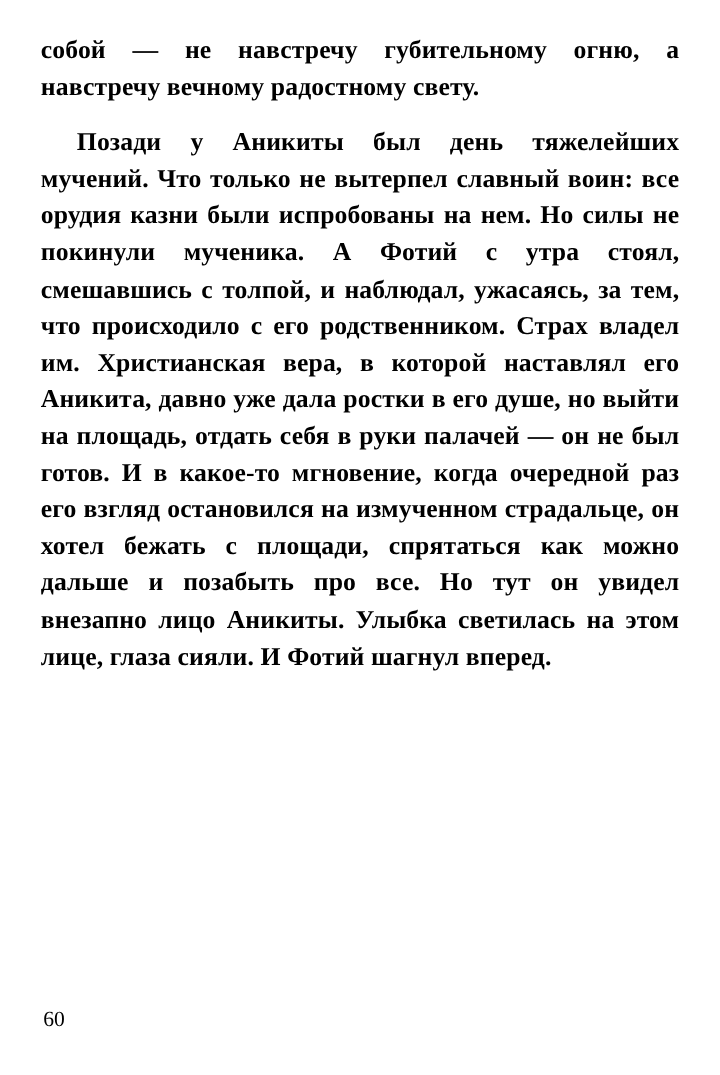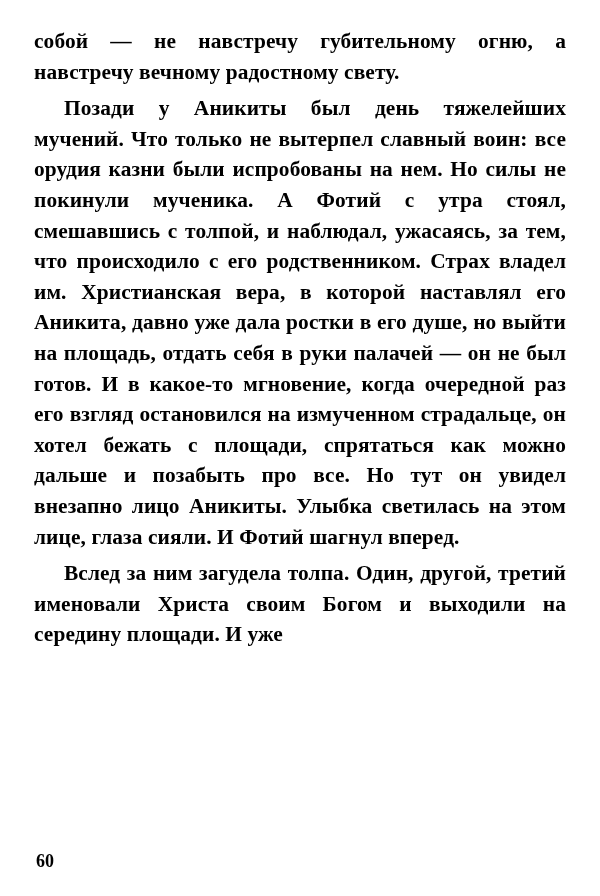--- a/index.html
+++ b/index.html
@@ -30,37 +30,36 @@
     text-align: justify;
     text-justify: inter-word;
     letter-spacing: 0.1px;
     font-weight: 600;
   }
   .para {
     margin: 0;
     text-indent: 0;
   }
   .para + .para {
-    margin-top: 6px;
+    margin-top: 16px;
   }
   .indent {
     text-indent: 30px;
   }
   .page-number {
     position: absolute;
     left: 36px;
-    bottom: 24px;
+    bottom: 36px;
     font-size: 18px;
-    font-weight: 700;
+    font-weight: 400;
     font-family: "Liberation Serif", "DejaVu Serif", serif;
   }
 </style>
 </head>
 <body>
 
 <div class="page">
   <div class="body-text">
     <p class="para">собой — не навстречу губительному огню, а навстречу вечному радостному свету.</p>
     <p class="para indent">Позади у Аникиты был день тяжелейших мучений. Что только не вытерпел славный воин: все орудия казни были испробованы на нем. Но силы не покинули мученика. А Фотий с утра стоял, смешавшись с толпой, и наблюдал, ужасаясь, за тем, что происходило с его родственником. Страх владел им. Христианская вера, в которой наставлял его Аникита, давно уже дала ростки в его душе, но выйти на площадь, отдать себя в руки палачей — он не был готов. И в какое-то мгновение, когда очередной раз его взгляд остановился на измученном страдальце, он хотел бежать с площади, спрятаться как можно дальше и позабыть про все. Но тут он увидел внезапно лицо Аникиты. Улыбка светилась на этом лице, глаза сияли. И Фотий шагнул вперед.</p>
-    <p class="para indent">Вслед за ним загудела толпа. Один, другой, третий именовали Христа своим Богом и выходили на середину площади. И уже</p>
   </div>
   <div class="page-number">60</div>
 </div>
 
 </body></html>

